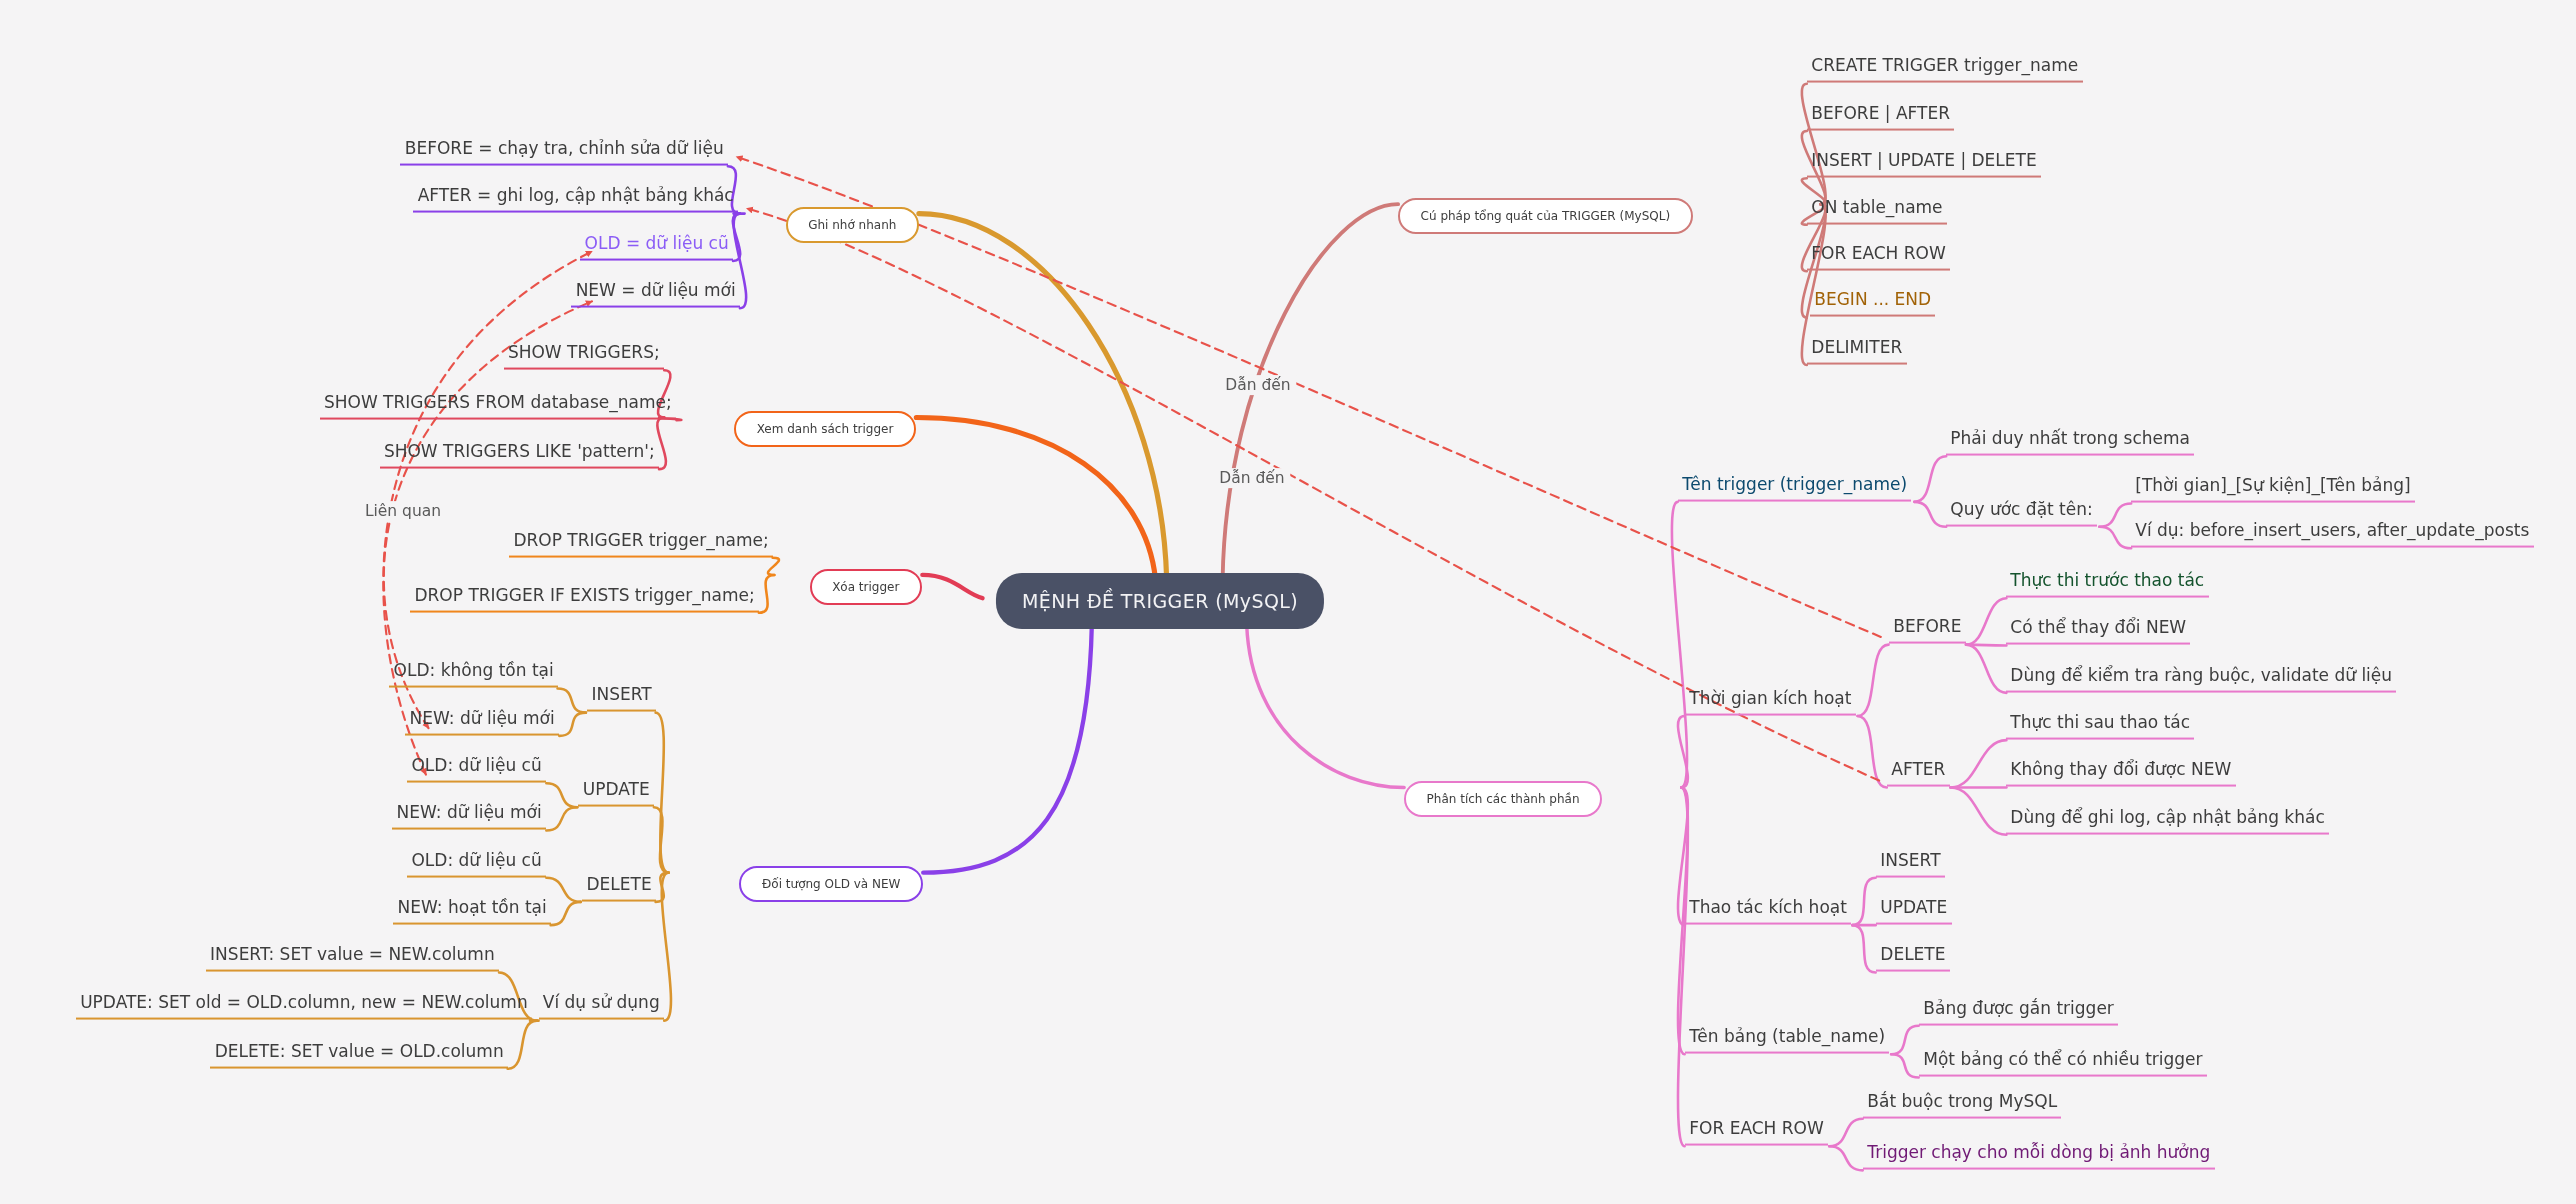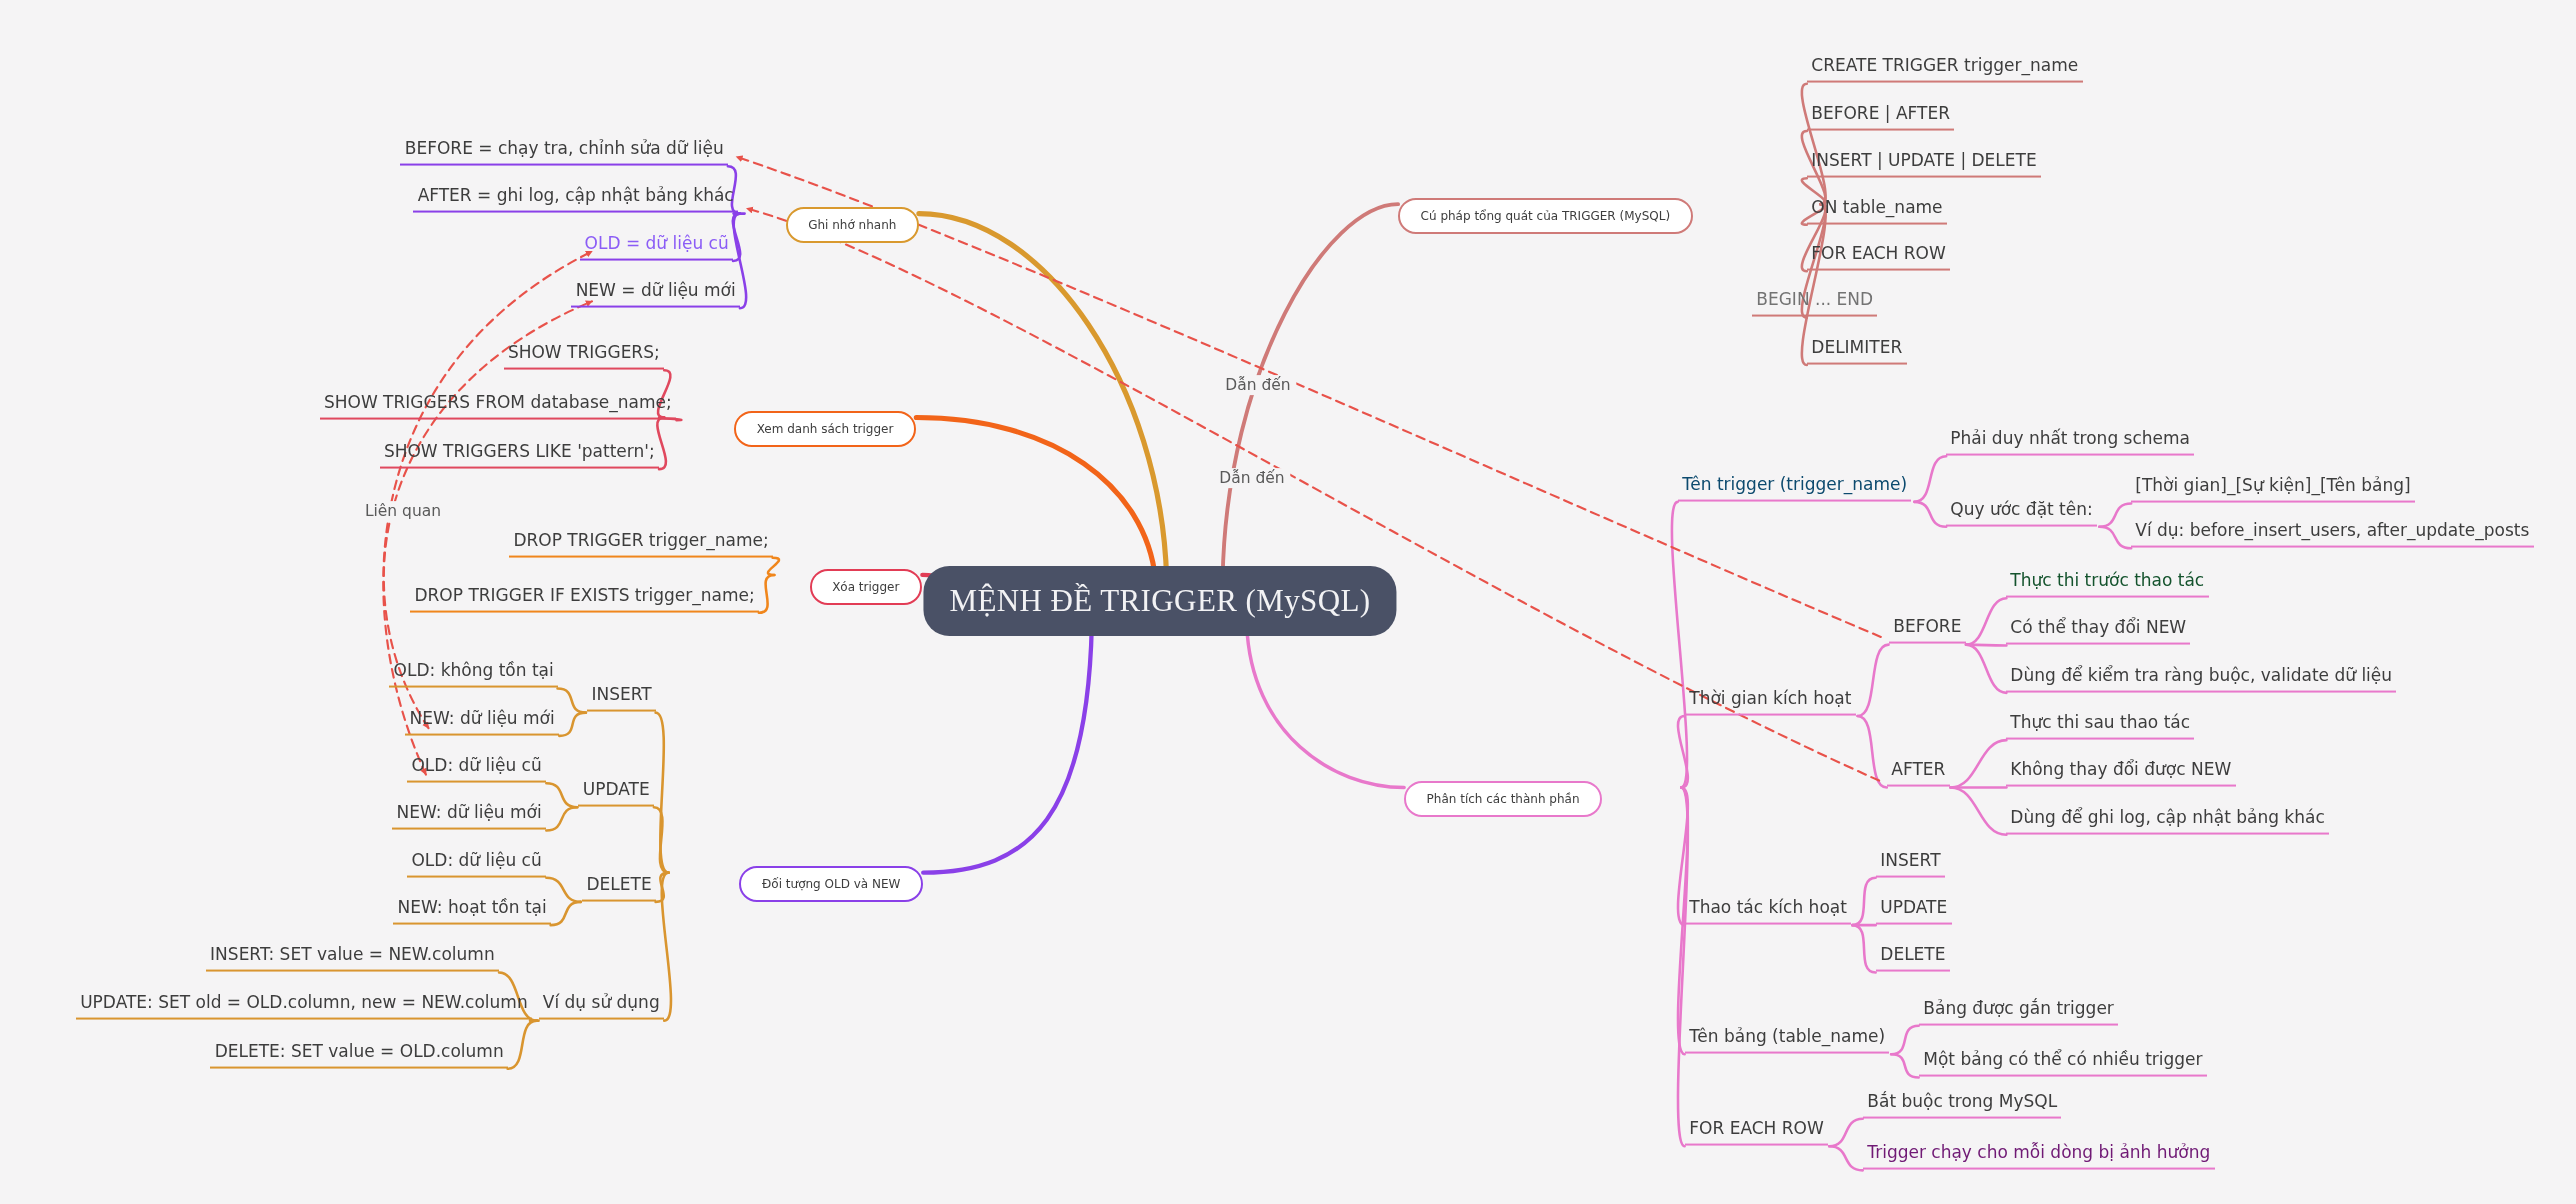--- a/index.html
+++ b/index.html
@@ -1,22 +1,22 @@
 <!DOCTYPE html>
 <html style="font-size:13.8px"><head>
 <meta charset="utf-8">
 <style>
   html,body{margin:0;padding:0;background:#f5f4f5;}
   #stage{position:relative;width:2576px;height:1205px;background:#f5f4f5;overflow:hidden;
          font-family:"DejaVu Sans", sans-serif;}
   #wires{position:absolute;left:0;top:0;z-index:1;}
   .pill{position:absolute;z-index:3;background:#ffffff;border:2.6px solid #999;border-radius:22.4px;
         padding:8.6px 20.6px;font-size:12px;color:#3d3d3d;white-space:nowrap;line-height:1.25;margin-top:12px;}
-  .root-pill{position:absolute;z-index:4;border-radius:26px;padding:17px 26px;font-size:31px;
-        font-weight:500;white-space:nowrap;letter-spacing:0.4px;font-family:Liberation Serif, serif;}
+  .root-pill{position:absolute;z-index:4;border-radius:26px;padding:17px 26px;font-size:19px;
+        font-weight:500;white-space:nowrap;letter-spacing:0.4px;}
   .item{position:absolute;z-index:3;font-size:17px;color:#3d3d3d;white-space:nowrap;
         padding:0 4.3px 5.2px 4.3px;border-bottom:2.6px solid #999;line-height:1.25;}
   .link-label{position:absolute;z-index:5;font-size:15.5px;color:#5a5a5a;background:#f5f4f5;
         padding:0.9px 6px;white-space:nowrap;transform:translate(-50%,-50%);}
 </style>
 </head>
 <body>
 
 <div id="stage">
   <svg id="wires" width="2576" height="1205" viewBox="0 0 2994 1400">
@@ -115,21 +115,21 @@
     <div class="item" style="border-bottom-color: rgb(217, 149, 47); color: rgb(61, 61, 61); right: 1912px; top: 1020px; transform: translateY(-100%);">Ví dụ sử dụng</div>
     <div class="item" style="border-bottom-color: rgb(217, 149, 47); color: rgb(61, 61, 61); right: 2077px; top: 972px; transform: translateY(-100%);">INSERT: SET value = NEW.column</div>
     <div class="item" style="border-bottom-color: rgb(217, 149, 47); color: rgb(61, 61, 61); right: 2044px; top: 1020px; transform: translateY(-100%);">UPDATE: SET old = OLD.column, new = NEW.column</div>
     <div class="item" style="border-bottom-color: rgb(217, 149, 47); color: rgb(61, 61, 61); right: 2068px; top: 1069px; transform: translateY(-100%);">DELETE: SET value = OLD.column</div>
     <div class="pill" style="border-color: rgb(207, 122, 120); left: 1398px; top: 204px; transform: translateY(-50%);">Cú pháp tổng quát của TRIGGER (MySQL)</div>
     <div class="item" style="border-bottom-color: rgb(207, 122, 120); color: rgb(61, 61, 61); left: 1807px; top: 83px; transform: translateY(-100%);">CREATE TRIGGER trigger_name</div>
     <div class="item" style="border-bottom-color: rgb(207, 122, 120); color: rgb(61, 61, 61); left: 1807px; top: 131px; transform: translateY(-100%);">BEFORE | AFTER</div>
     <div class="item" style="border-bottom-color: rgb(207, 122, 120); color: rgb(61, 61, 61); left: 1807px; top: 178px; transform: translateY(-100%);">INSERT | UPDATE | DELETE</div>
     <div class="item" style="border-bottom-color: rgb(207, 122, 120); color: rgb(61, 61, 61); left: 1807px; top: 225px; transform: translateY(-100%);">ON table_name</div>
     <div class="item" style="border-bottom-color: rgb(207, 122, 120); color: rgb(61, 61, 61); left: 1807px; top: 271px; transform: translateY(-100%);">FOR EACH ROW</div>
-    <div class="item" style="border-bottom-color: rgb(207, 122, 120); color: #737373; left: 1752px; top: 317px; transform: translateY(-100%);">BEGIN ... END</div>
+    <div class="item" style="border-bottom-color: rgb(207, 122, 120); color: #a16207; left: 1810px; top: 317px; transform: translateY(-100%);">BEGIN ... END</div>
     <div class="item" style="border-bottom-color: rgb(207, 122, 120); color: rgb(61, 61, 61); left: 1807px; top: 365px; transform: translateY(-100%);">DELIMITER</div>
     <div class="pill" style="border-color: rgb(232, 120, 203); left: 1404px; top: 787px; transform: translateY(-50%);">Phân tích các thành phần</div>
     <div class="item" style="border-bottom-color: rgb(232, 120, 203); color: #0c4a6e; left: 1678px; top: 502px; transform: translateY(-100%);">Tên trigger (trigger_name)</div>
     <div class="item" style="border-bottom-color: rgb(232, 120, 203); color: rgb(61, 61, 61); left: 1946px; top: 456px; transform: translateY(-100%);">Phải duy nhất trong schema</div>
     <div class="item" style="border-bottom-color: rgb(232, 120, 203); color: rgb(61, 61, 61); left: 1946px; top: 527px; transform: translateY(-100%);">Quy ước đặt tên:</div>
     <div class="item" style="border-bottom-color: rgb(232, 120, 203); color: rgb(61, 61, 61); left: 2131px; top: 503px; transform: translateY(-100%);">[Thời gian]_[Sự kiện]_[Tên bảng]</div>
     <div class="item" style="border-bottom-color: rgb(232, 120, 203); color: rgb(61, 61, 61); left: 2131px; top: 548px; transform: translateY(-100%);">Ví dụ: before_insert_users, after_update_posts</div>
     <div class="item" style="border-bottom-color: rgb(232, 120, 203); color: rgb(61, 61, 61); left: 1685px; top: 716px; transform: translateY(-100%);">Thời gian kích hoạt</div>
     <div class="item" style="border-bottom-color: rgb(232, 120, 203); color: rgb(61, 61, 61); left: 1889px; top: 644px; transform: translateY(-100%);">BEFORE</div>
     <div class="item" style="border-bottom-color: rgb(232, 120, 203); color: #14532d; left: 2006px; top: 598px; transform: translateY(-100%);">Thực thi trước thao tác</div>

